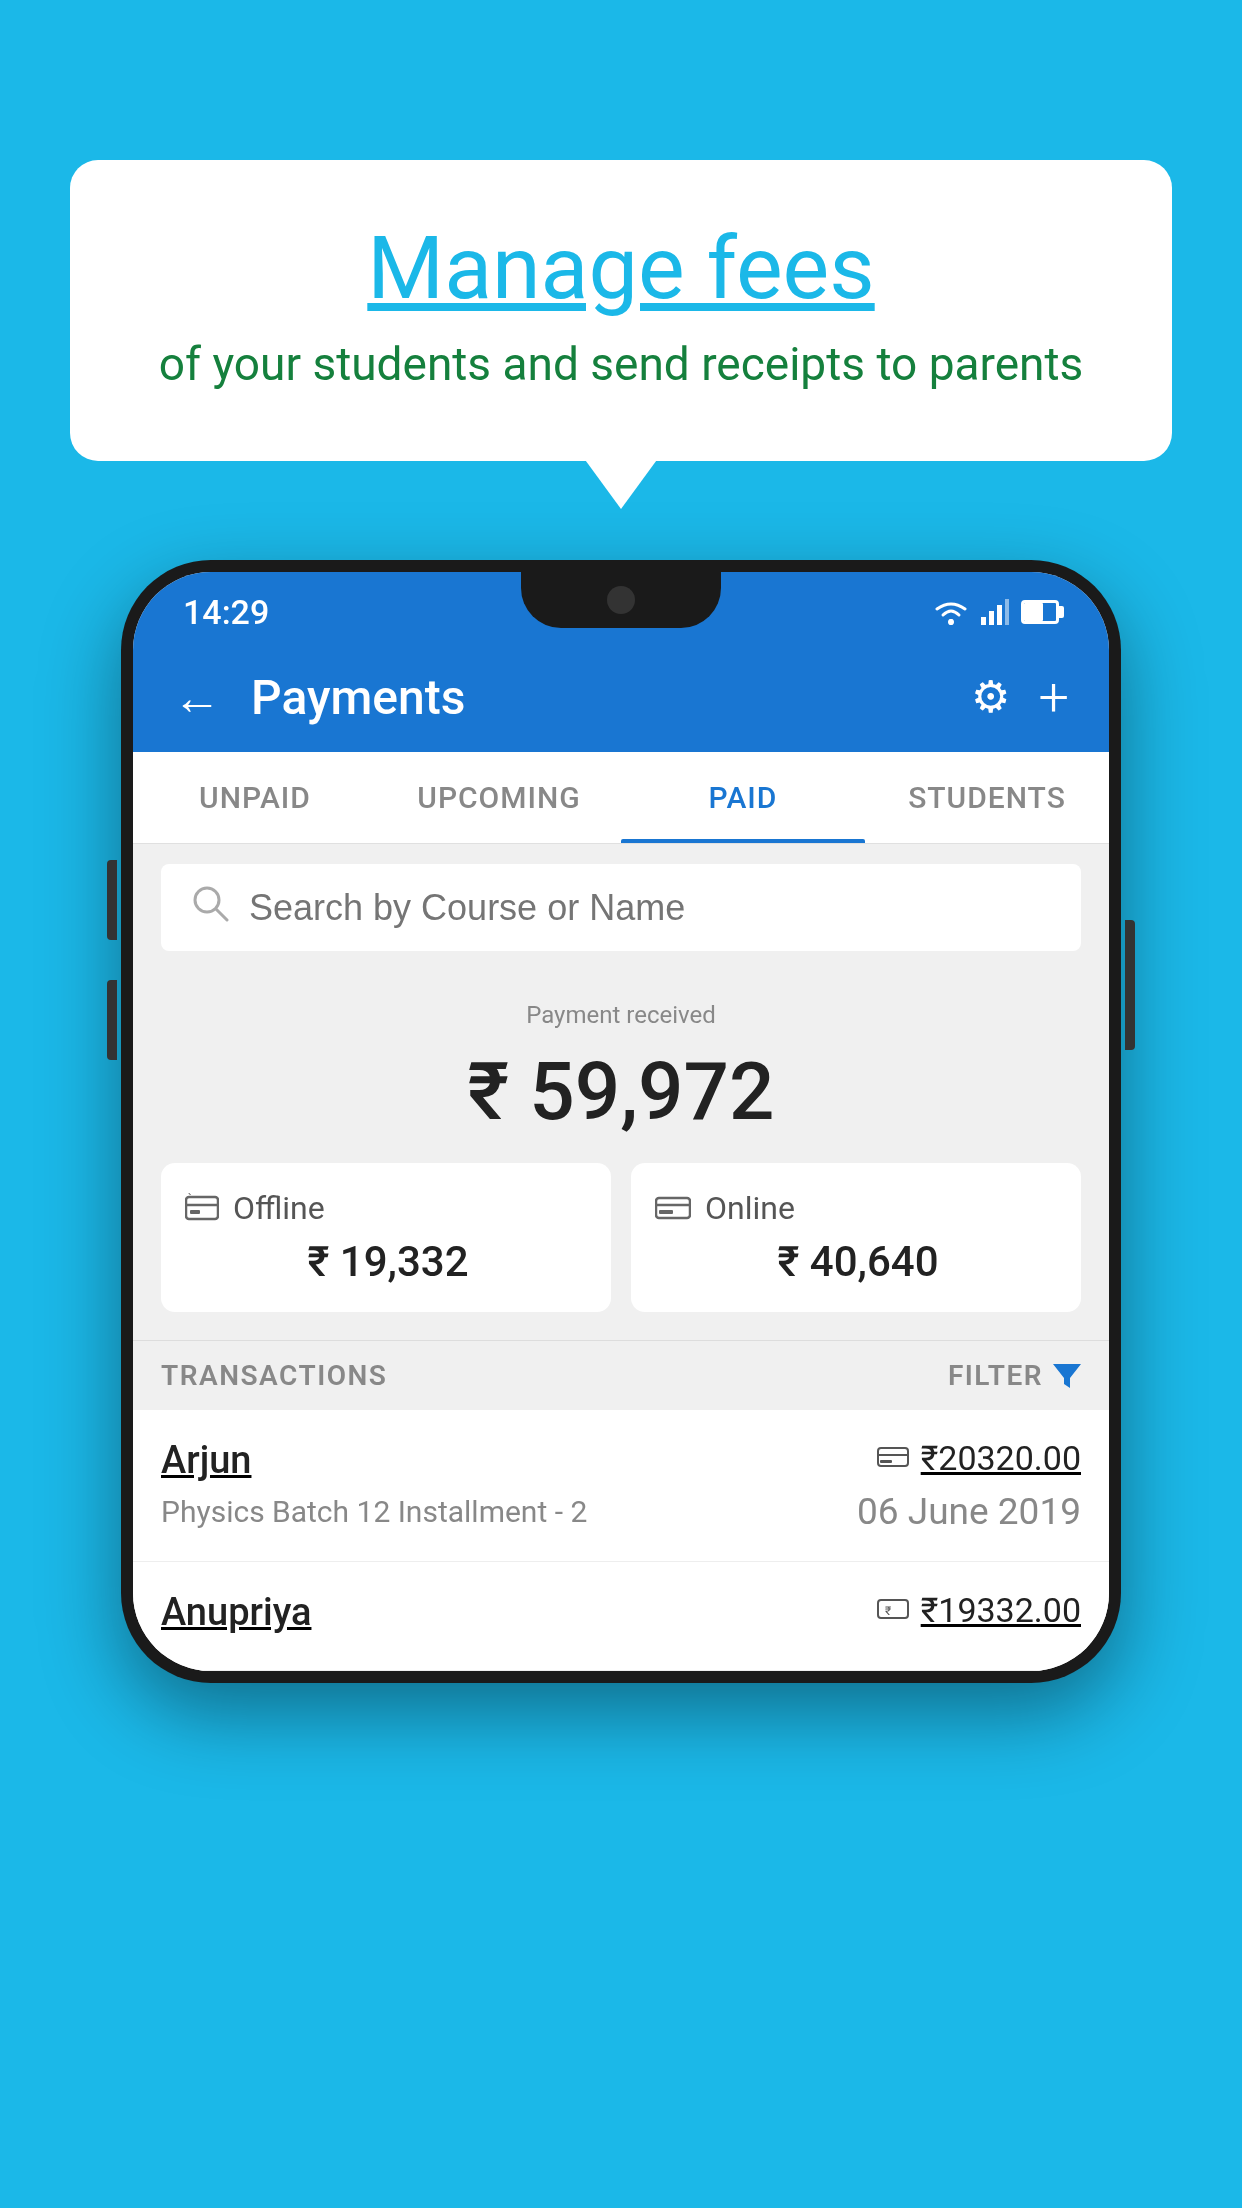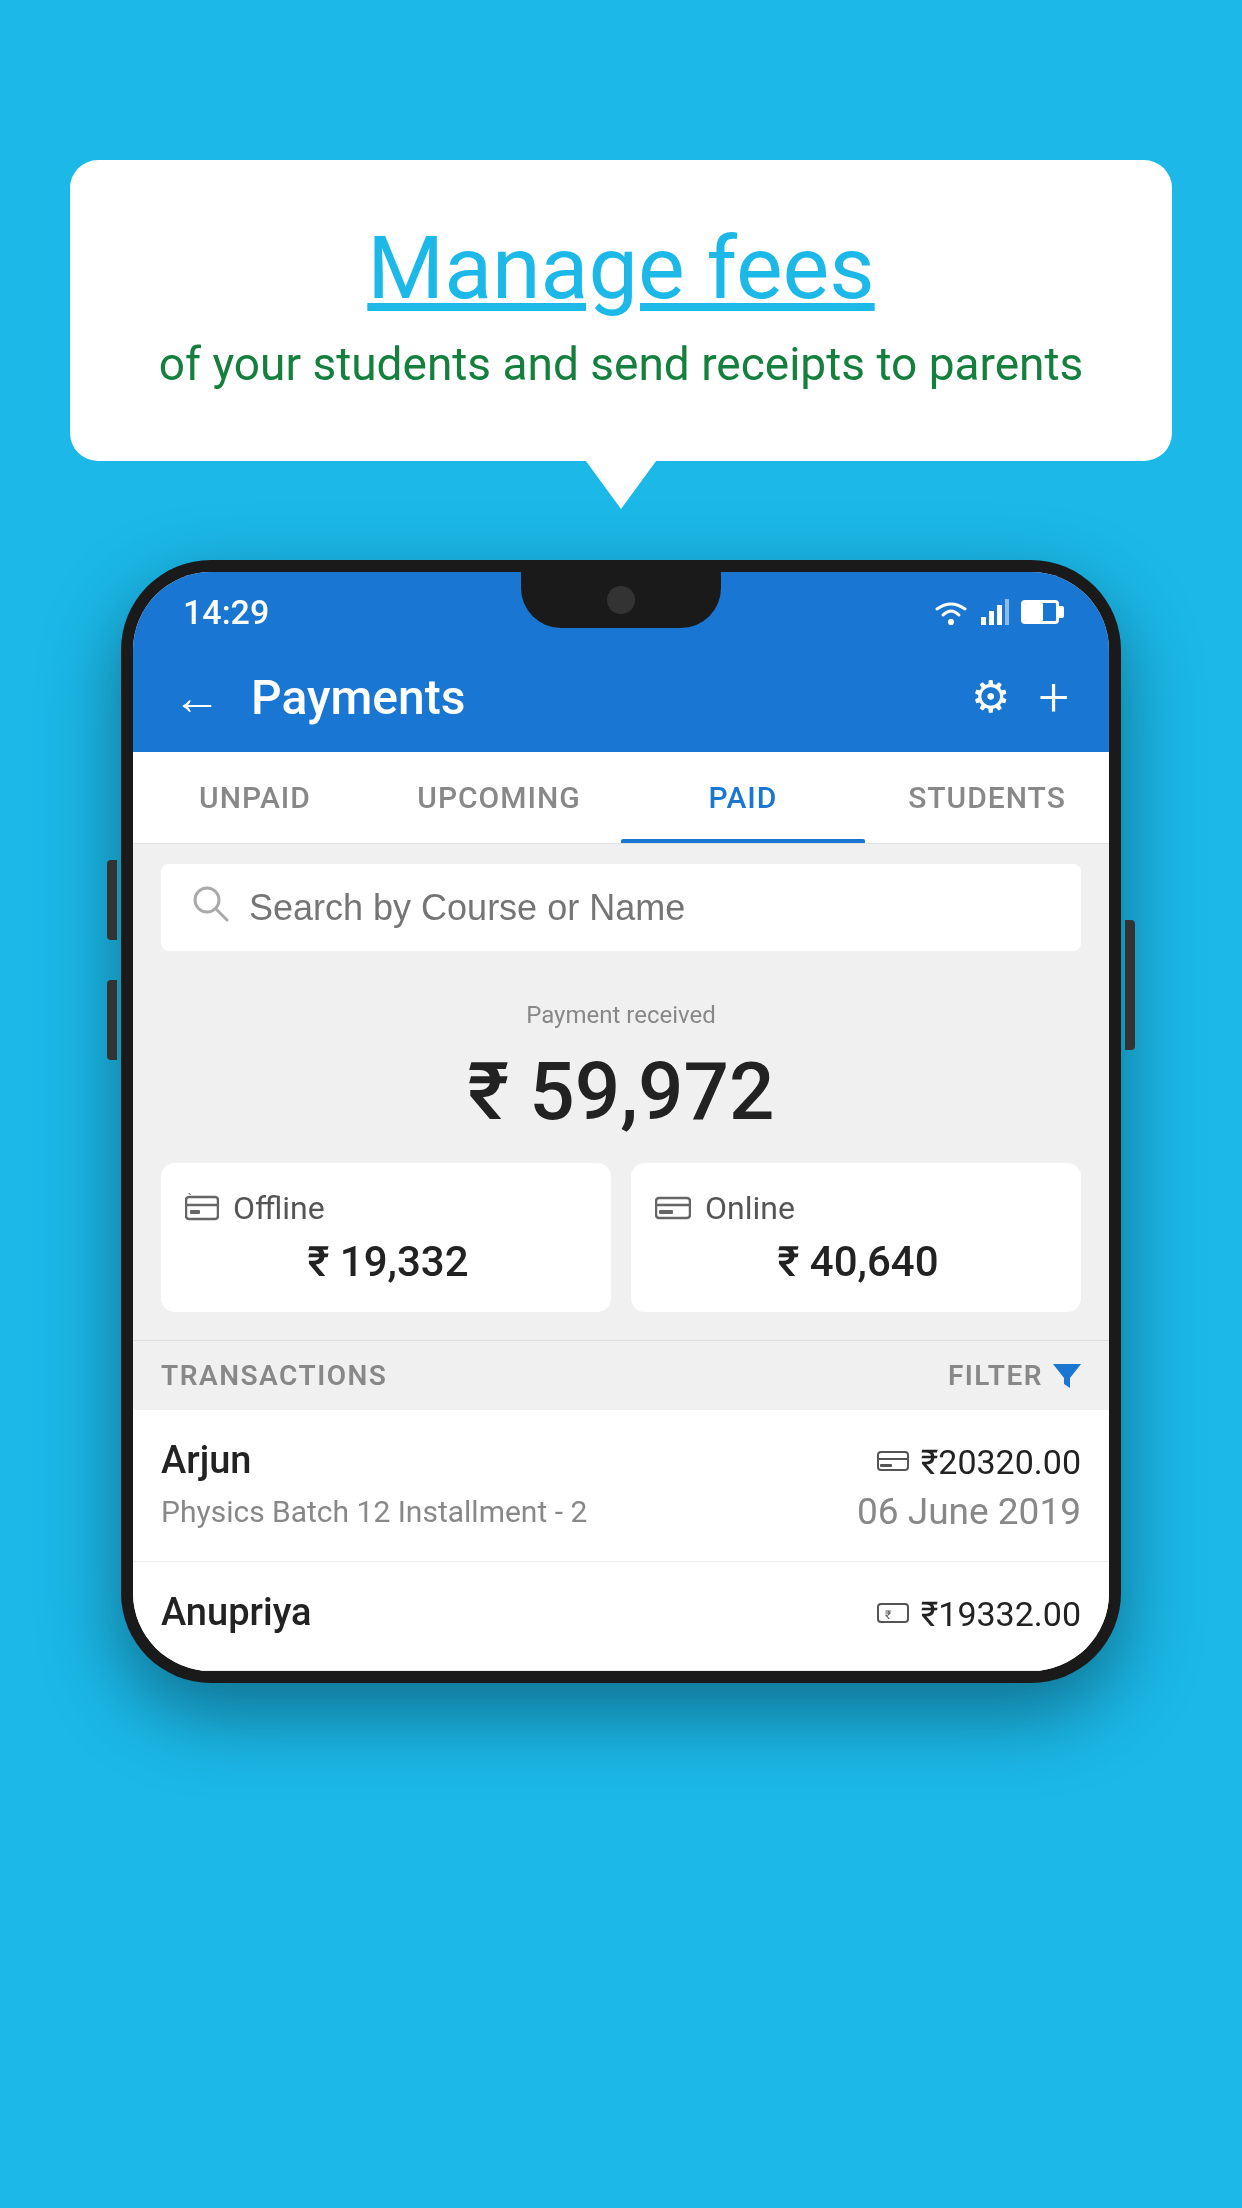--- a/index.html
+++ b/index.html
@@ -300,22 +300,23 @@
     .transaction-list {
       background: white;
     }
     .transaction-item {
       padding: 28px 28px;
       border-bottom: 1px solid #eee;
     }
     .transaction-row1 {
       display: flex;
       justify-content: space-between;
-      align-items: flex-end;
+      align-items: flex-start;
       margin-bottom: 8px;
+      text-decoration: underline;
     }
     .transaction-name {
       font-size: 38px;
       font-weight: 500;
       color: #222;
     }
     .transaction-amount-wrap {
       display: flex;
       align-items: center;
       gap: 12px;

